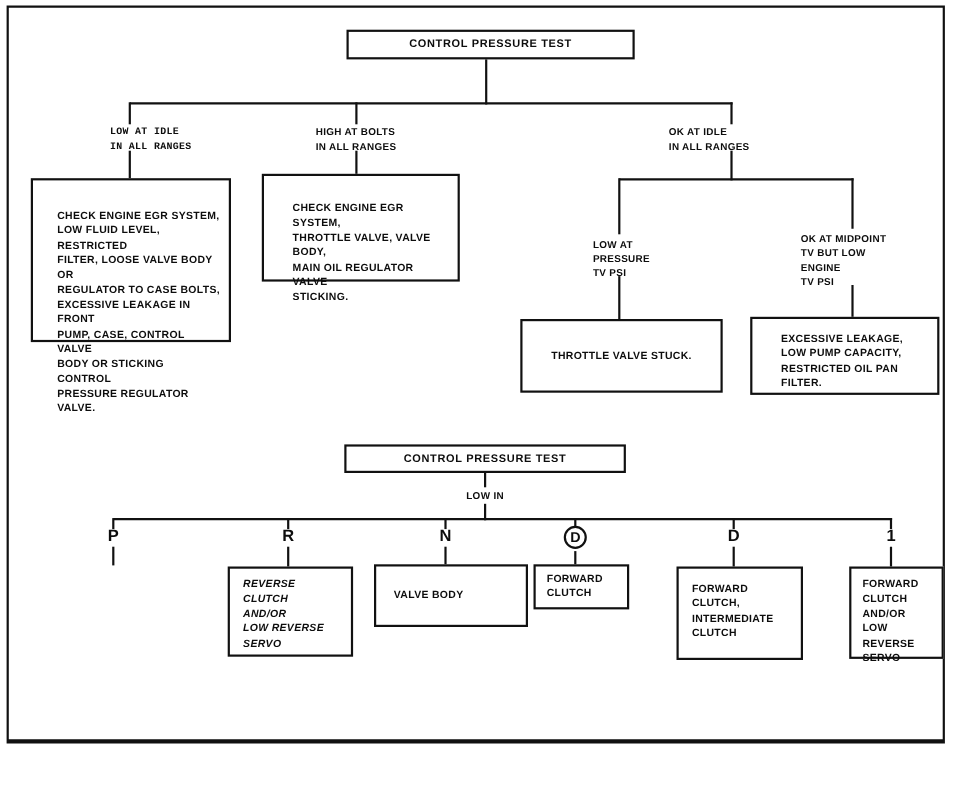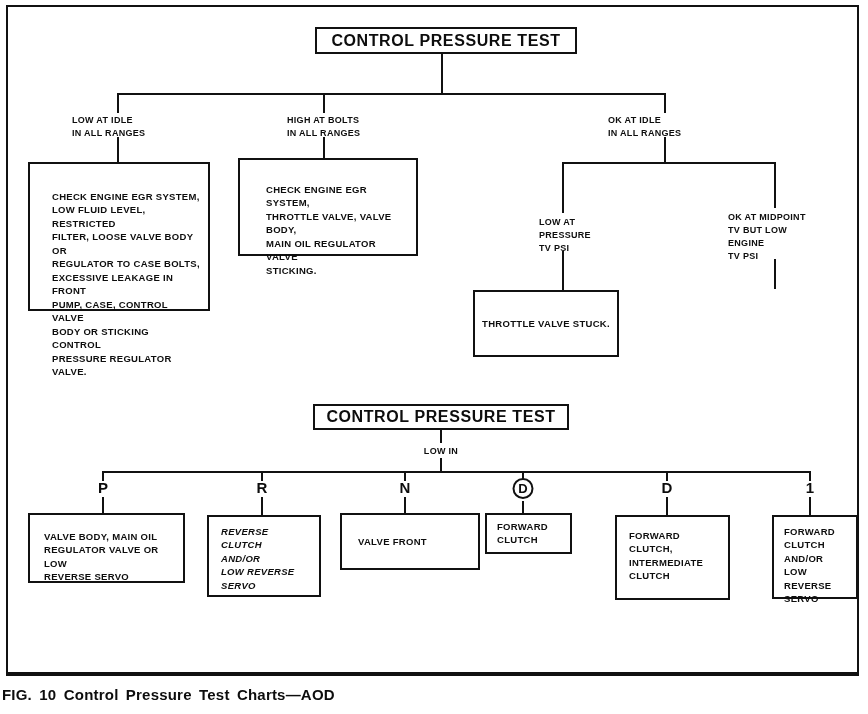--- a/index.html
+++ b/index.html
@@ -34,21 +34,21 @@
     font-size: 9.5px;
     line-height: 1.42;
     letter-spacing: 0.3px;
     white-space: pre-line;
   }
   .title-box {
     position: absolute;
     border: 2px solid #111;
     background: #fff;
     font-weight: bold;
-    font-size: 16px;
+    font-size: 10px;
     letter-spacing: 0.6px;
     display: flex;
     align-items: center;
     justify-content: center;
     white-space: nowrap;
   }
   .lbl {
     position: absolute;
     font-weight: bold;
     font-size: 9px;
@@ -125,21 +125,21 @@
       <line x1="523" y1="501" x2="523" y2="514"></line>
       <line x1="667" y1="497" x2="667" y2="516"></line>
       <line x1="810" y1="497" x2="810" y2="516"></line>
     </g>
   </svg>
 
   <div class="title-box" style="left:315px; top:27px; width:262px; height:27px;">
     <span>CONTROL PRESSURE TEST</span>
   </div>
 
-  <div class="lbl" style="left:72px; top:114px;">LOW AT IDLE
+  <div class="lbl" style="left:100px; top:114px;font-family:Liberation Mono, monospace;">LOW AT IDLE
 IN ALL RANGES</div>
   <div class="lbl" style="left:287px; top:114px;">HIGH AT BOLTS
 IN ALL RANGES</div>
   <div class="lbl" style="left:608px; top:114px;">OK AT IDLE
 IN ALL RANGES</div>
 
   <div class="box" style="left:28px; top:162px; width:182px; height:149px; padding:26px 8px 0 22px;">CHECK ENGINE EGR SYSTEM,
 LOW FLUID LEVEL, RESTRICTED
 FILTER, LOOSE VALVE BODY OR
 REGULATOR TO CASE BOLTS,
@@ -154,59 +154,59 @@
 STICKING.</div>
 
   <div class="lbl" style="left:539px; top:216px;">LOW AT
 PRESSURE
 TV PSI</div>
   <div class="lbl" style="left:728px; top:211px;">OK AT MIDPOINT
 TV BUT LOW
 ENGINE
 TV PSI</div>
 
-  <div class="box vcenter" style="left:473px; top:290px; width:146px; height:67px; justify-content:center;">THROTTLE VALVE STUCK.</div>
-
+  <div class="box vcenter" style="left:473px; top:290px; width:184px; height:67px; justify-content:center;">THROTTLE VALVE STUCK.</div>
+
+  <div class="box" style="left:682px; top:288px; width:172px; height:71px; padding:12px 6px 0 26px;">EXCESSIVE LEAKAGE,
+LOW PUMP CAPACITY,
+RESTRICTED OIL PAN
+FILTER.</div>
 
   <div class="title-box" style="left:313px; top:404px; width:256px; height:26px;">
     <span>CONTROL PRESSURE TEST</span>
   </div>
 
   <div class="lbl center-x" style="left:441px; top:445px; white-space:nowrap;">LOW IN</div>
 
   <div class="gear" style="left:103px; top:479px;">P</div>
   <div class="gear" style="left:262px; top:479px;">R</div>
   <div class="gear" style="left:405px; top:479px;">N</div>
   <div class="gear-circled" style="left:523px; top:478px;">
     <span>D</span>
   </div>
   <div class="gear" style="left:667px; top:479px;">D</div>
   <div class="gear" style="left:810px; top:479px;">1</div>
 
-  <div class="box" style="left:28px; top:513px; width:157px; height:70px; padding:15px 4px 0 14px;">VALVE BODY, MAIN OIL
-REGULATOR VALVE OR LOW
-REVERSE SERVO</div>
 
   <div class="box" style="left:207px; top:515px; width:114px; height:82px; padding:8px 4px 0 12px;font-style:italic;">REVERSE
 CLUTCH
 AND/OR
 LOW REVERSE
 SERVO</div>
 
-  <div class="box vcenter" style="left:340px; top:513px; width:140px; height:57px; padding-left:16px;">VALVE FRONT</div>
+  <div class="box vcenter" style="left:340px; top:513px; width:140px; height:57px; padding-left:16px;">VALVE BODY</div>
 
   <div class="box" style="left:485px; top:513px; width:87px; height:41px; padding:5px 2px 0 10px;">FORWARD
 CLUTCH</div>
 
   <div class="box" style="left:615px; top:515px; width:115px; height:85px; padding:12px 4px 0 12px;">FORWARD
 CLUTCH,
 INTERMEDIATE
 CLUTCH</div>
 
   <div class="box" style="left:772px; top:515px; width:86px; height:84px; padding:8px 2px 0 10px;">FORWARD
 CLUTCH
 AND/OR
 LOW REVERSE
 SERVO</div>
 
-  <div class="caption">FIG. 10  Control Pressure Test Charts—AOD</div>
 
 </div>
 
 </body></html>

